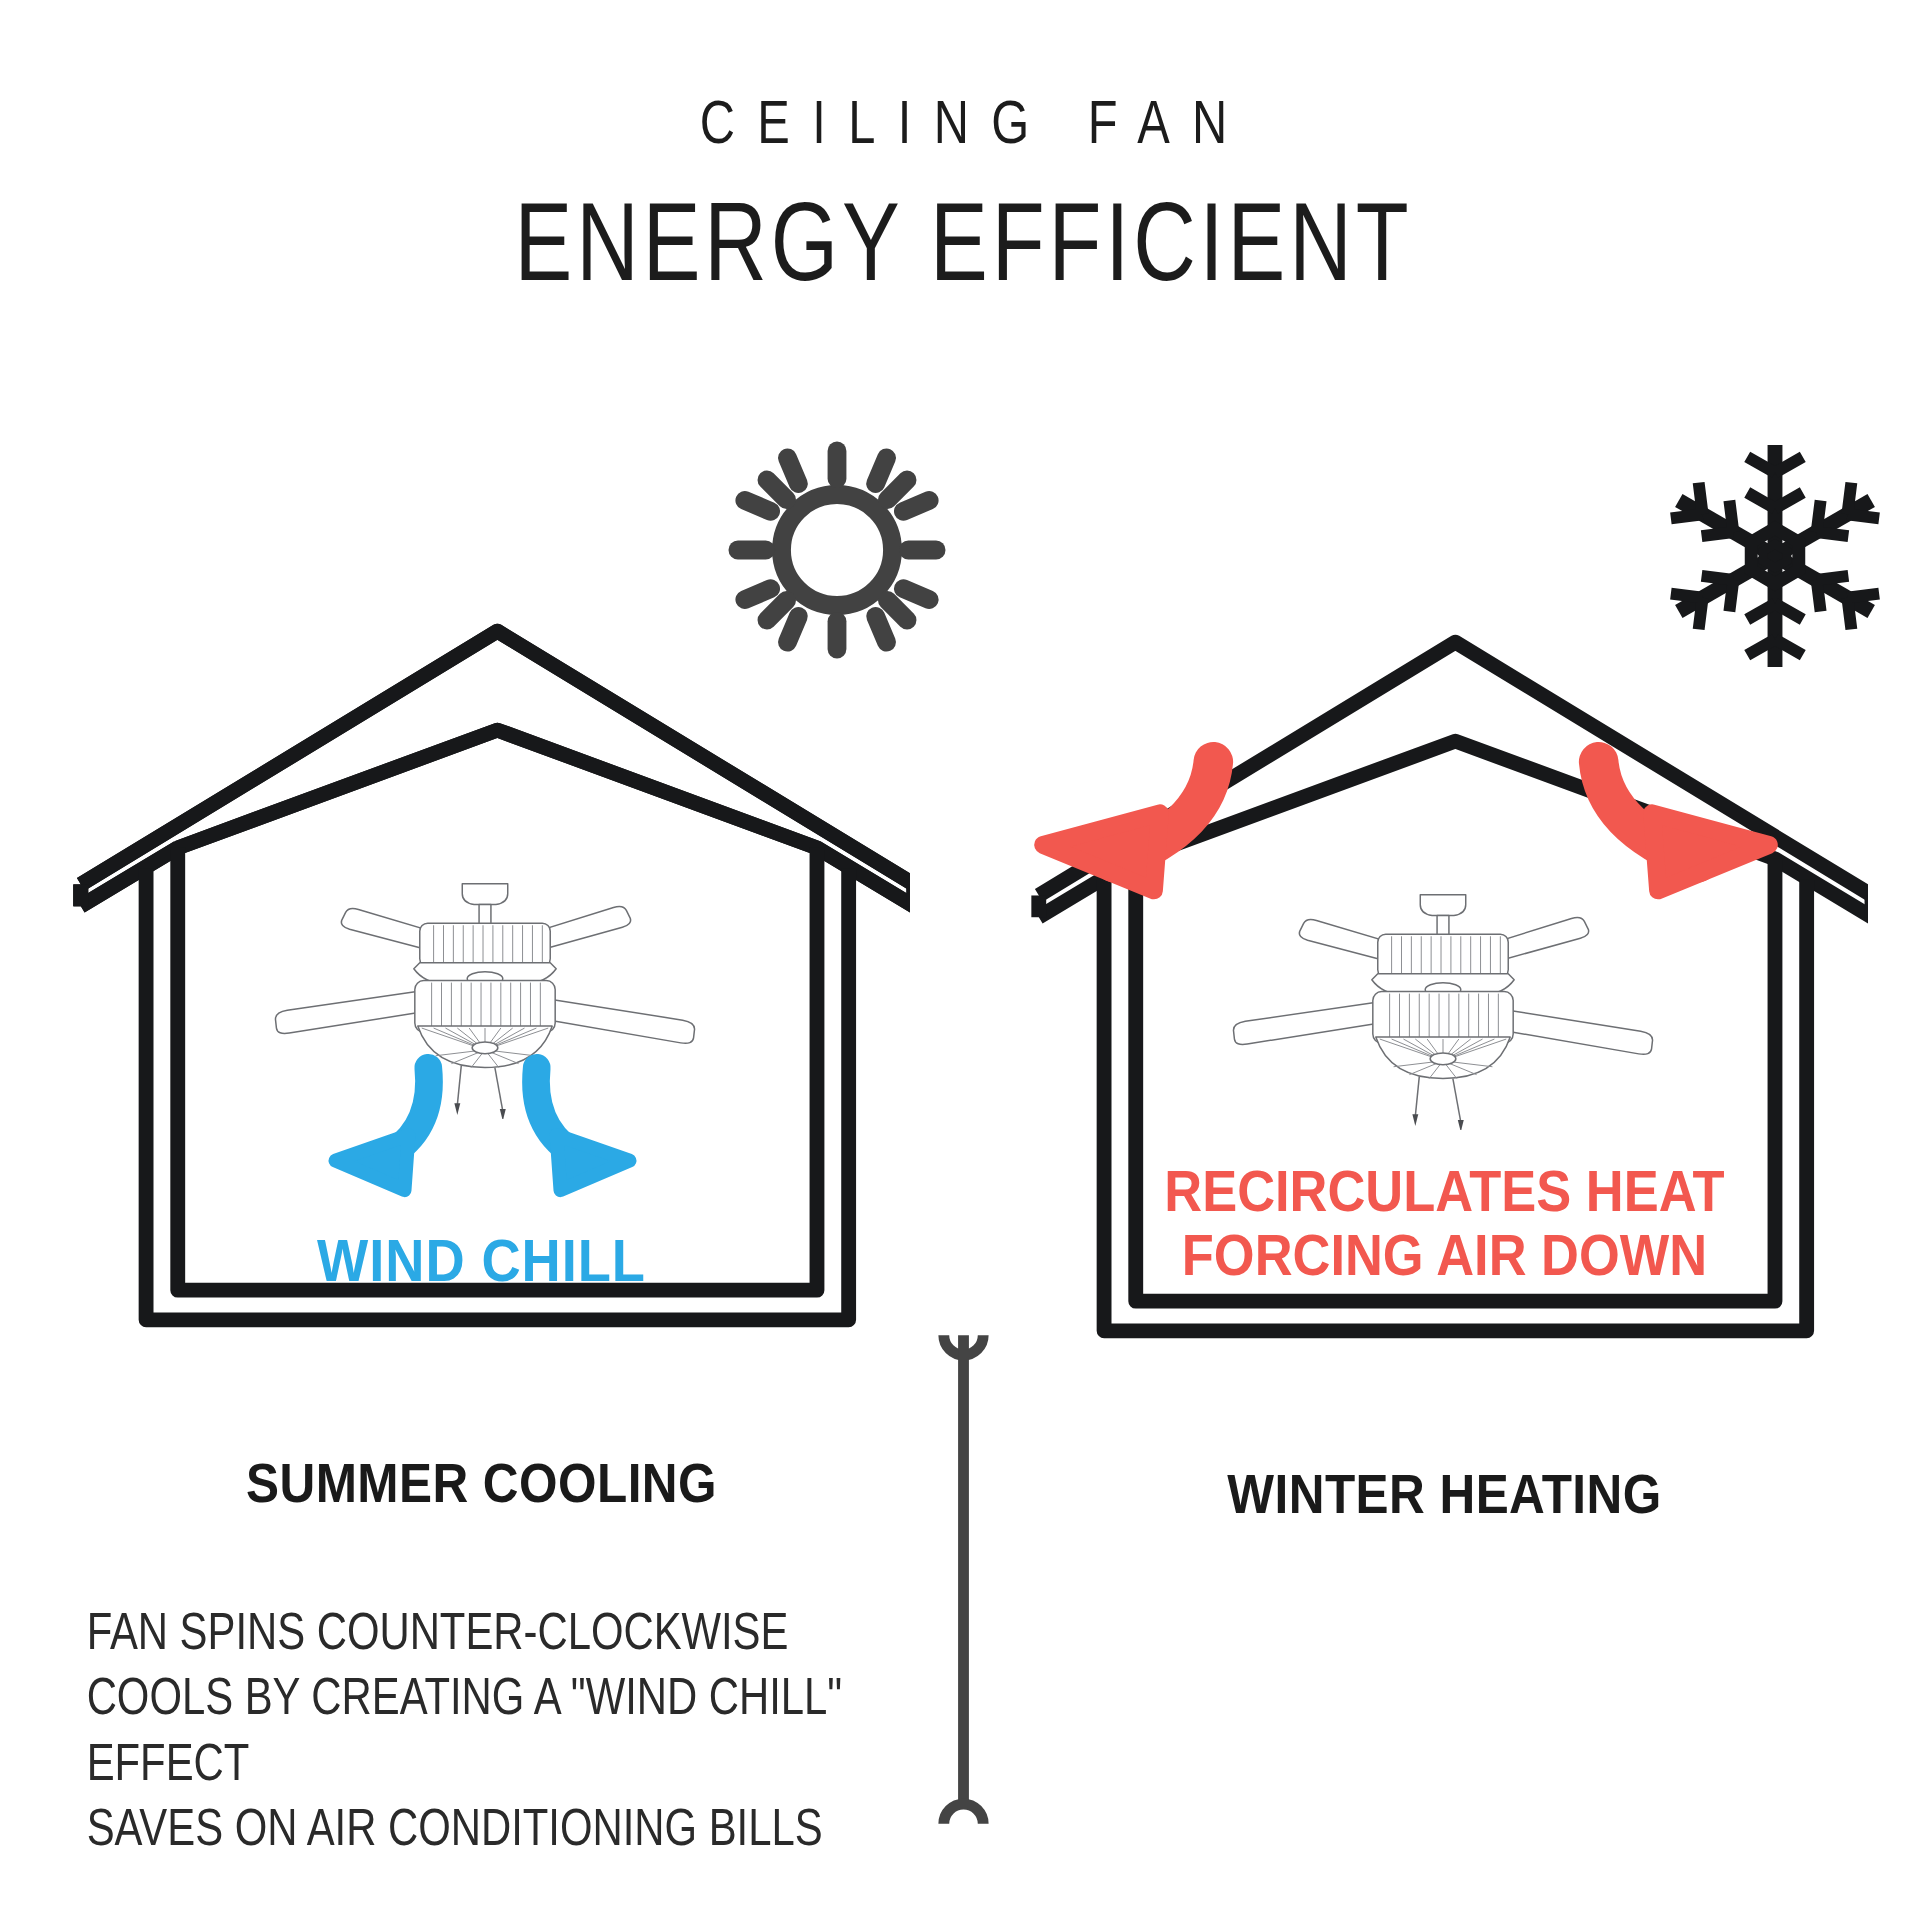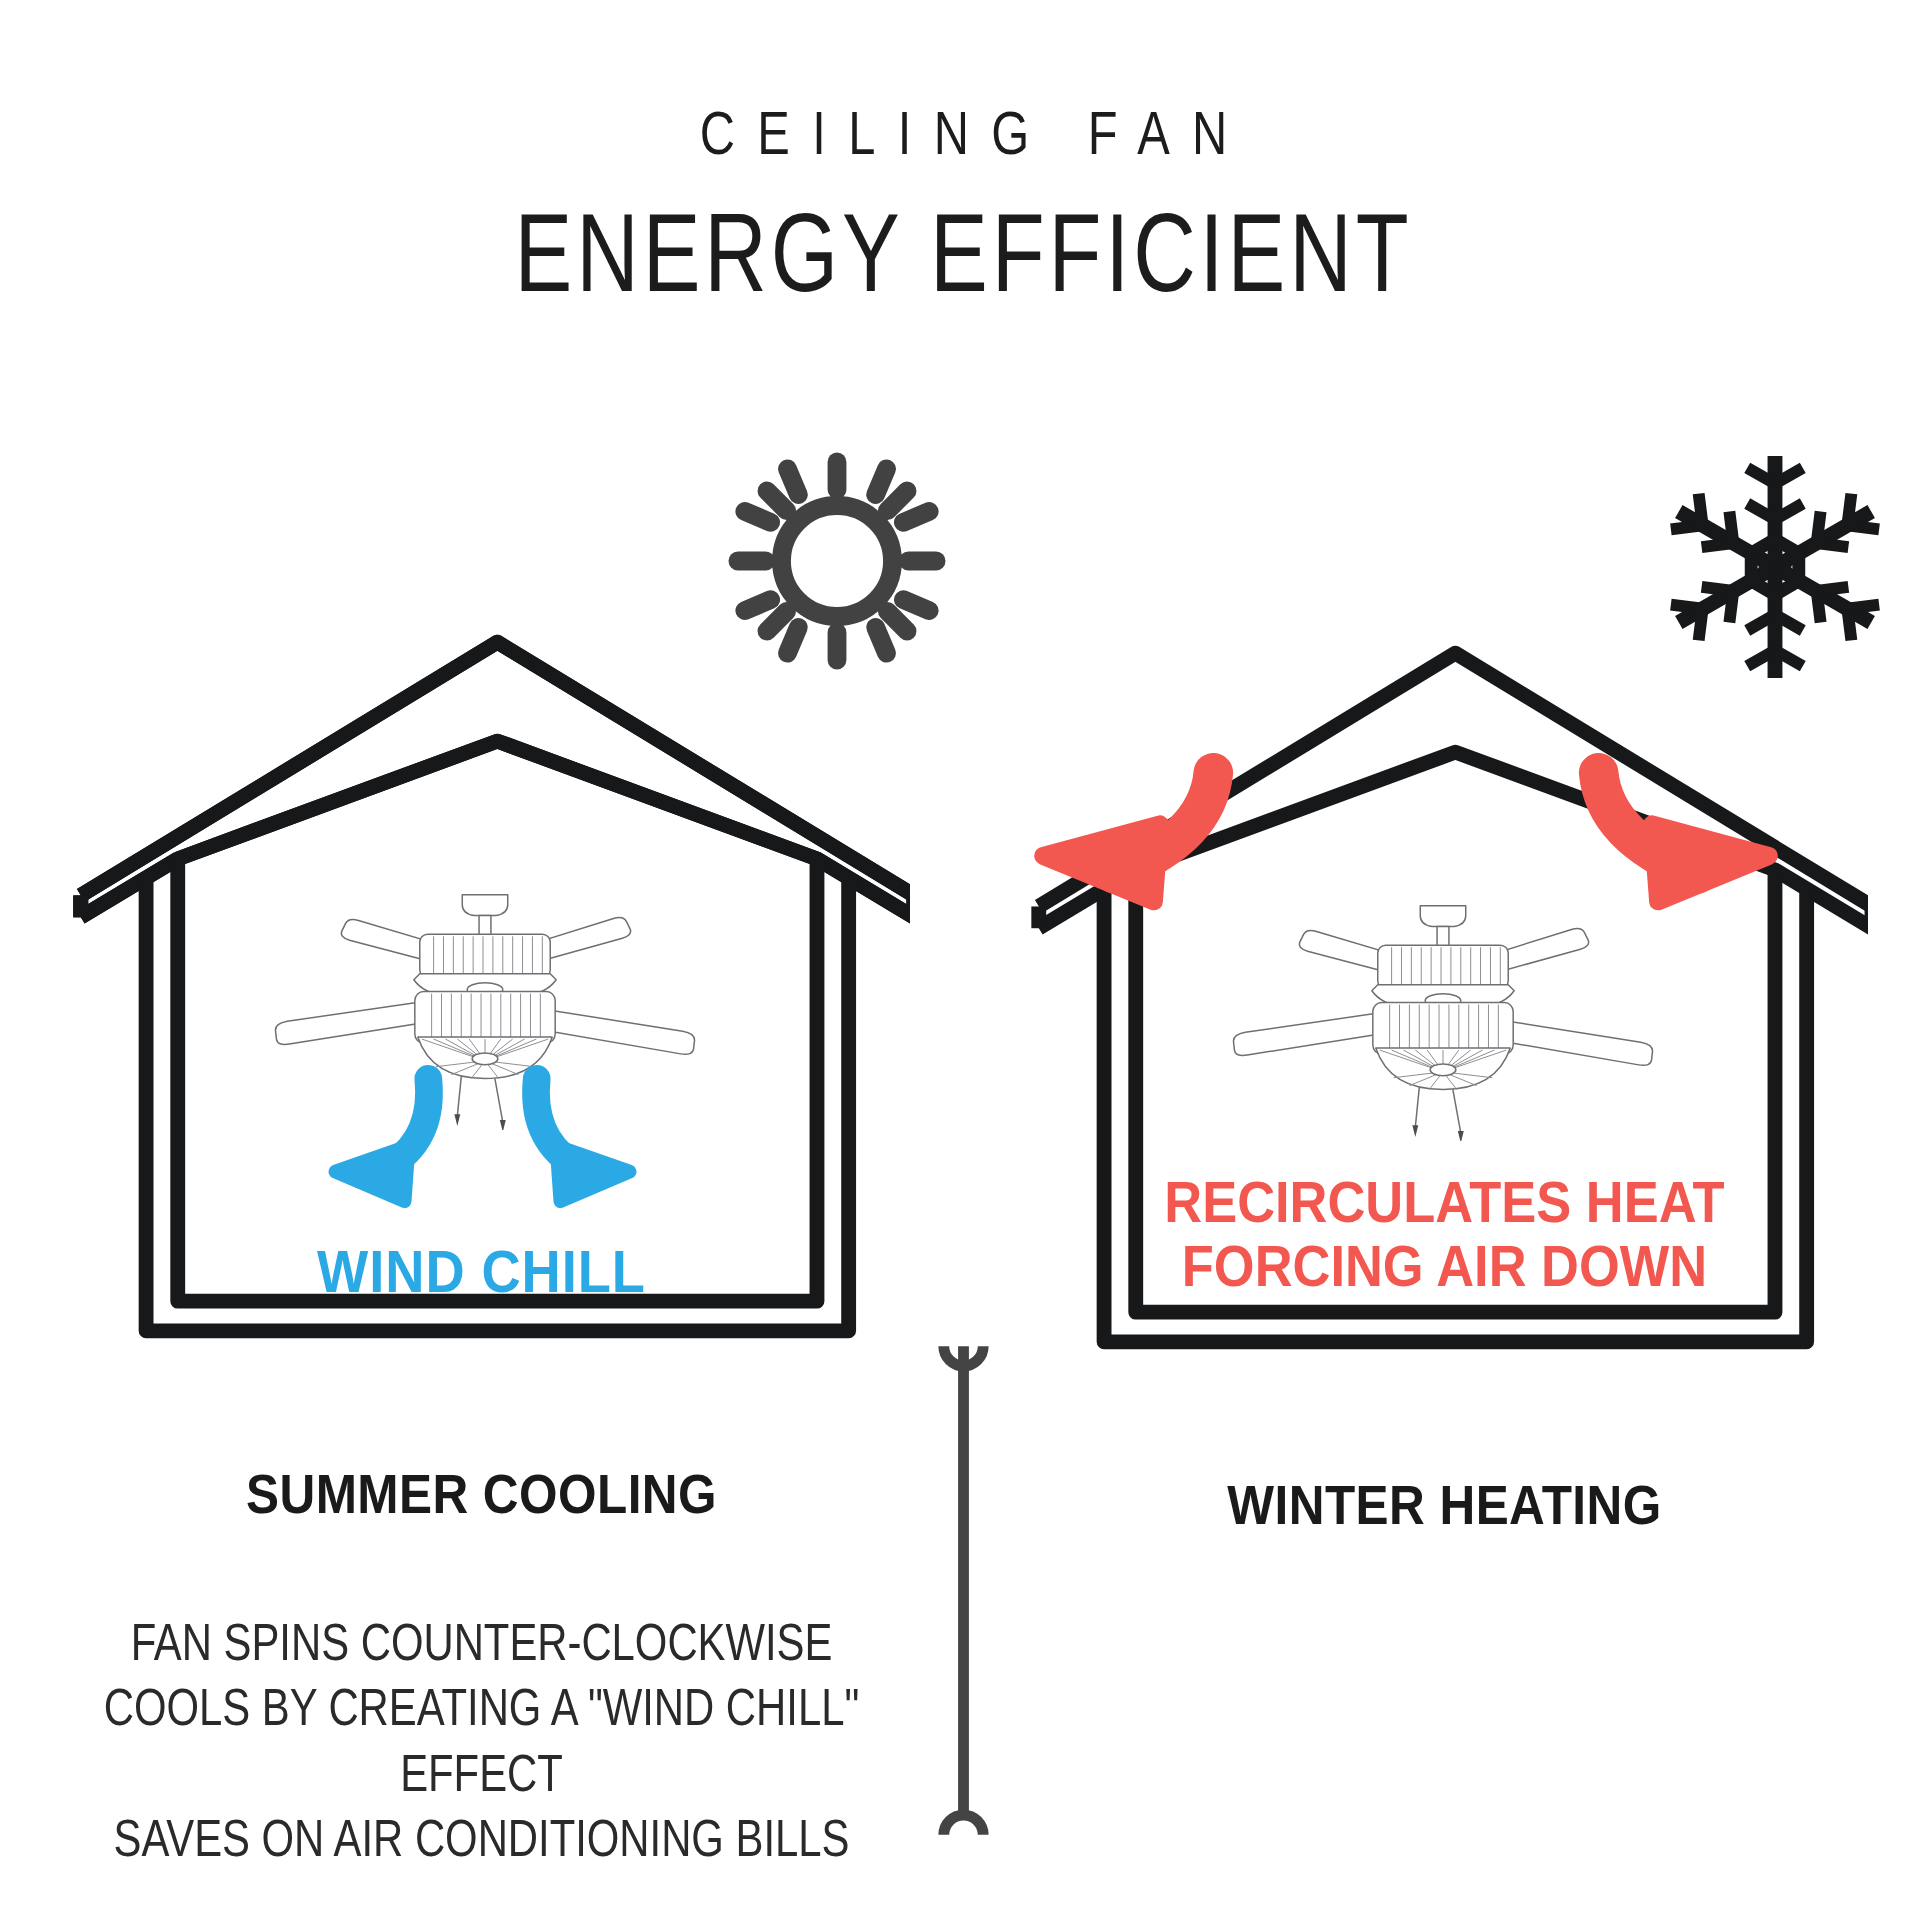--- a/index.html
+++ b/index.html
@@ -10,21 +10,21 @@
   body {
     width: 1927px;
     height: 1927px;
     font-family: "Liberation Sans", sans-serif;
     color: #1a1a1a;
     overflow: hidden;
     position: relative;
   }
   #stage {
     position: absolute;
-    left: 0; top: 16px;
+    left: 0; top: 5px;
     width: 1927px;
     height: 1764px;
     background: #ffffff;
   }
 
   
   .hdr {
     position: absolute;
     left: 0;
     width: 1927px;
@@ -80,21 +80,20 @@
     font-weight: 700;
     color: #1a1a1a;
     letter-spacing: 0.5px;
     transform: scaleX(0.90);
     white-space: nowrap;
   }
 
   .body-copy {
     position: absolute;
     width: 100%;
-    text-align: center;
     font-size: 51px;
     font-weight: 300;
     color: #2a2a2a;
     line-height: 1.28;
     letter-spacing: 0px;
   }
   .body-copy .ln {
     display: block;
     transform: scaleX(0.82);
     white-space: nowrap;

